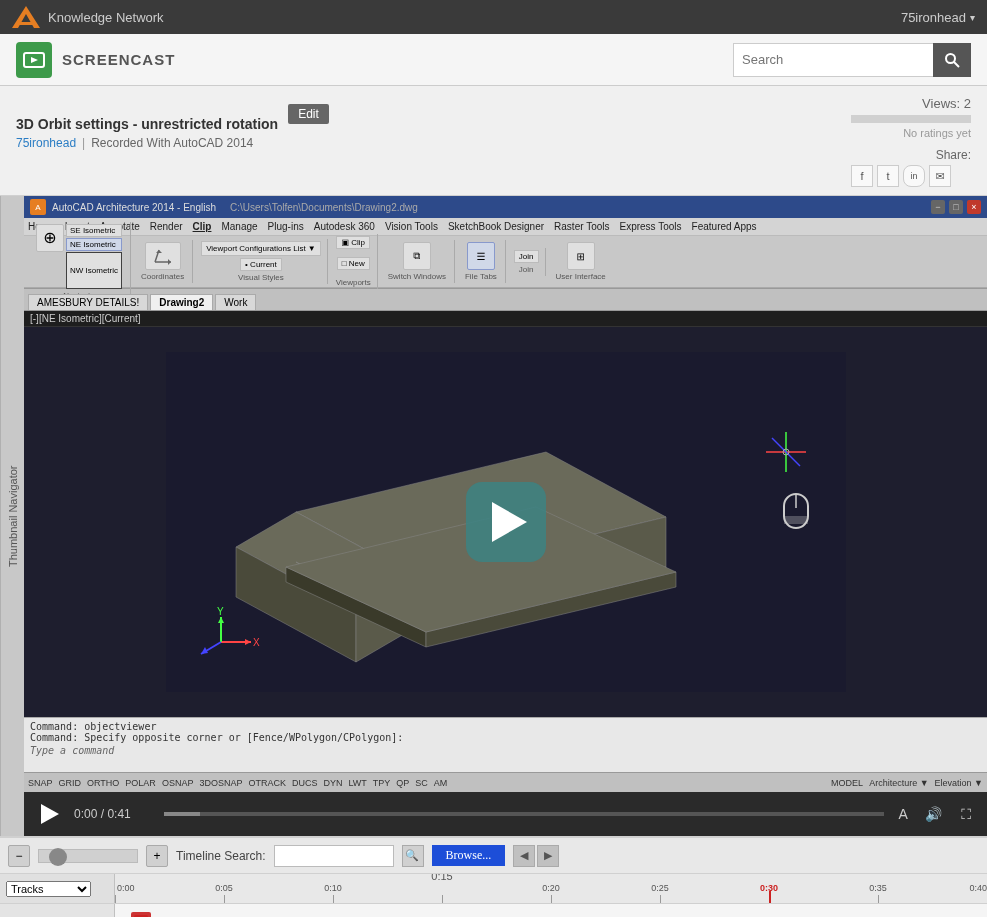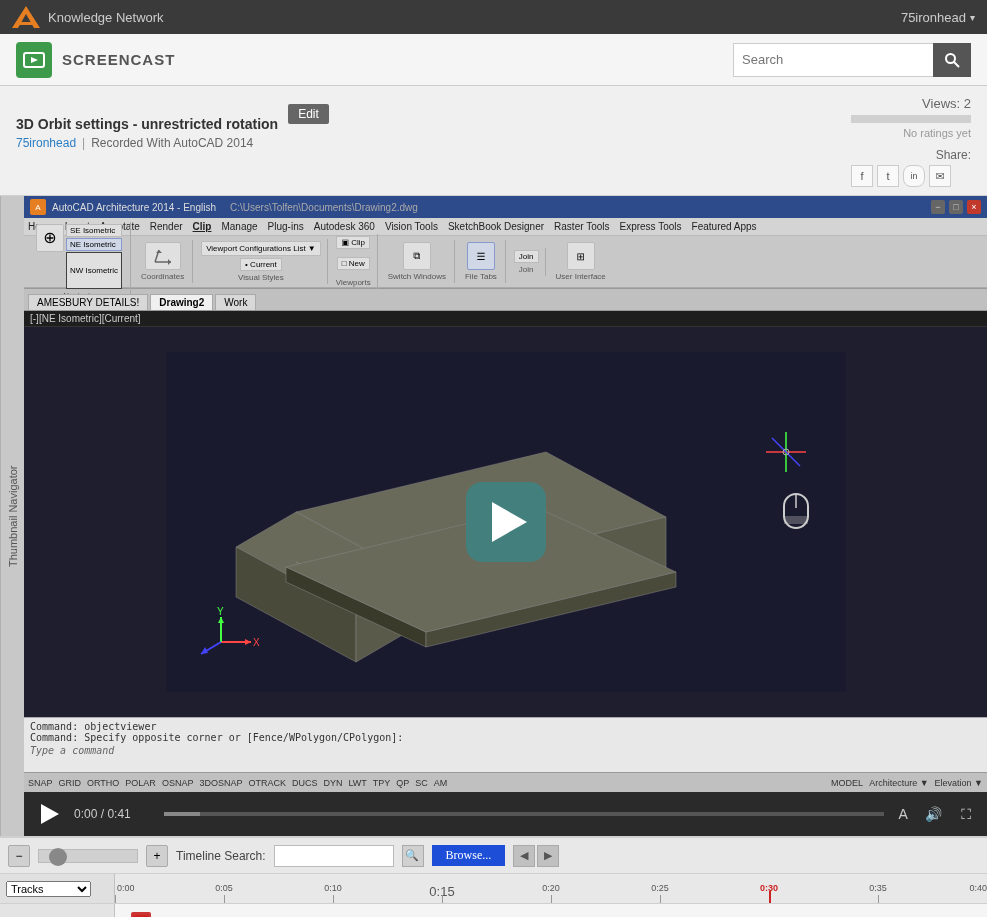--- a/index.html
+++ b/index.html
@@ -766,21 +766,21 @@
     <div class="timeline-label-cell">
       <select class="tracks-dropdown">
         <option>Tracks</option>
       </select>
     </div>
     <div class="timeline-ruler">
 
       <span style="position:absolute;left:0%;bottom:10px;font-size:9px;color:#555;padding-left:2px;">0:00</span>
       <span style="position:absolute;left:12.5%;bottom:10px;font-size:9px;color:#555;transform:translateX(-50%);">0:05</span>
       <span style="position:absolute;left:25%;bottom:10px;font-size:9px;color:#555;transform:translateX(-50%);">0:10</span>
-      <span style="position:absolute;left:37.5%;bottom:4px;font-size:13px;color:#555;transform:translateX(-50%);">0:15</span>
+      <span style="position:absolute;left:37.5%;bottom:21px;font-size:11px;color:#555;transform:translateX(-50%);">0:15</span>
       <span style="position:absolute;left:50%;bottom:10px;font-size:9px;color:#555;transform:translateX(-50%);">0:20</span>
       <span style="position:absolute;left:62.5%;bottom:10px;font-size:9px;color:#555;transform:translateX(-50%);">0:25</span>
       <span style="position:absolute;left:75%;bottom:10px;font-size:9px;color:#cc2222;transform:translateX(-50%);font-weight:bold;">0:30</span>
       <span style="position:absolute;left:87.5%;bottom:10px;font-size:9px;color:#555;transform:translateX(-50%);margin-top:44px;">0:35</span>
       <span style="position:absolute;left:100%;bottom:10px;font-size:9px;color:#555;transform:translateX(-100%);">0:40</span>
 
       <div style="position:absolute;left:0%;bottom:0;height:8px;width:1px;background:#999;"></div>
       <div style="position:absolute;left:12.5%;bottom:0;height:8px;width:1px;background:#999;"></div>
       <div style="position:absolute;left:25%;bottom:0;height:8px;width:1px;background:#999;"></div>
       <div style="position:absolute;left:37.5%;bottom:0;height:8px;width:1px;background:#999;"></div>

